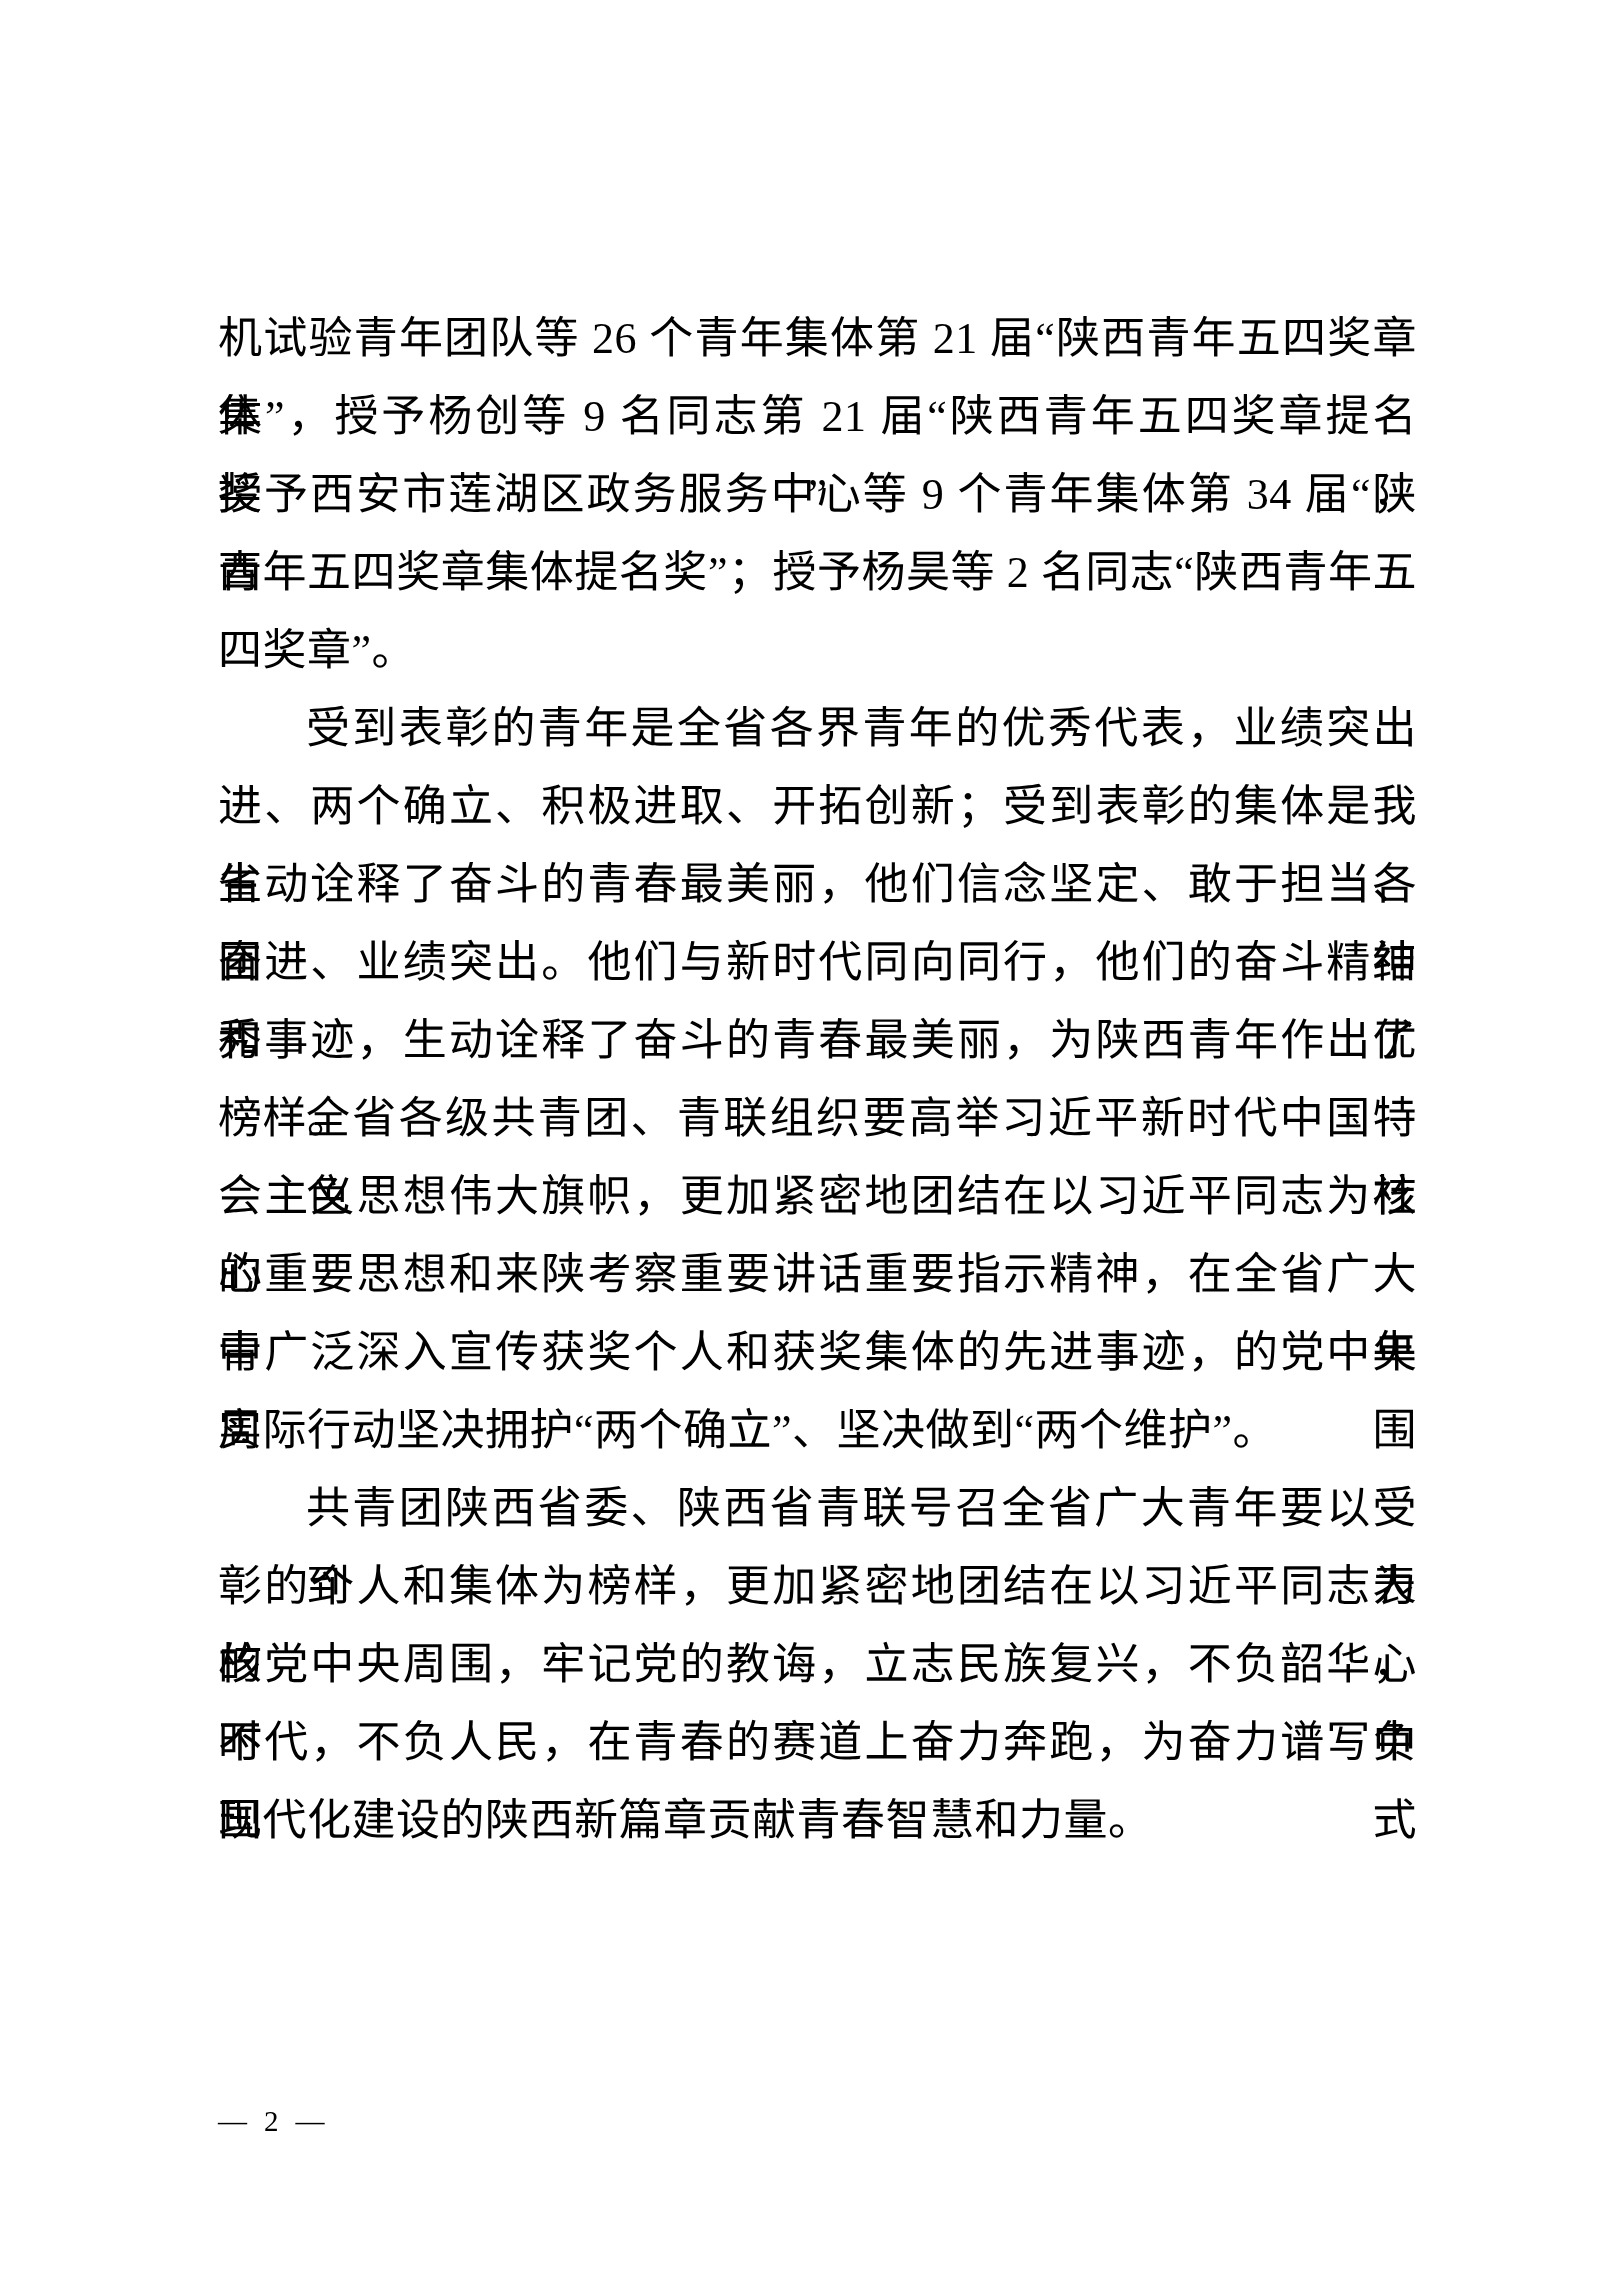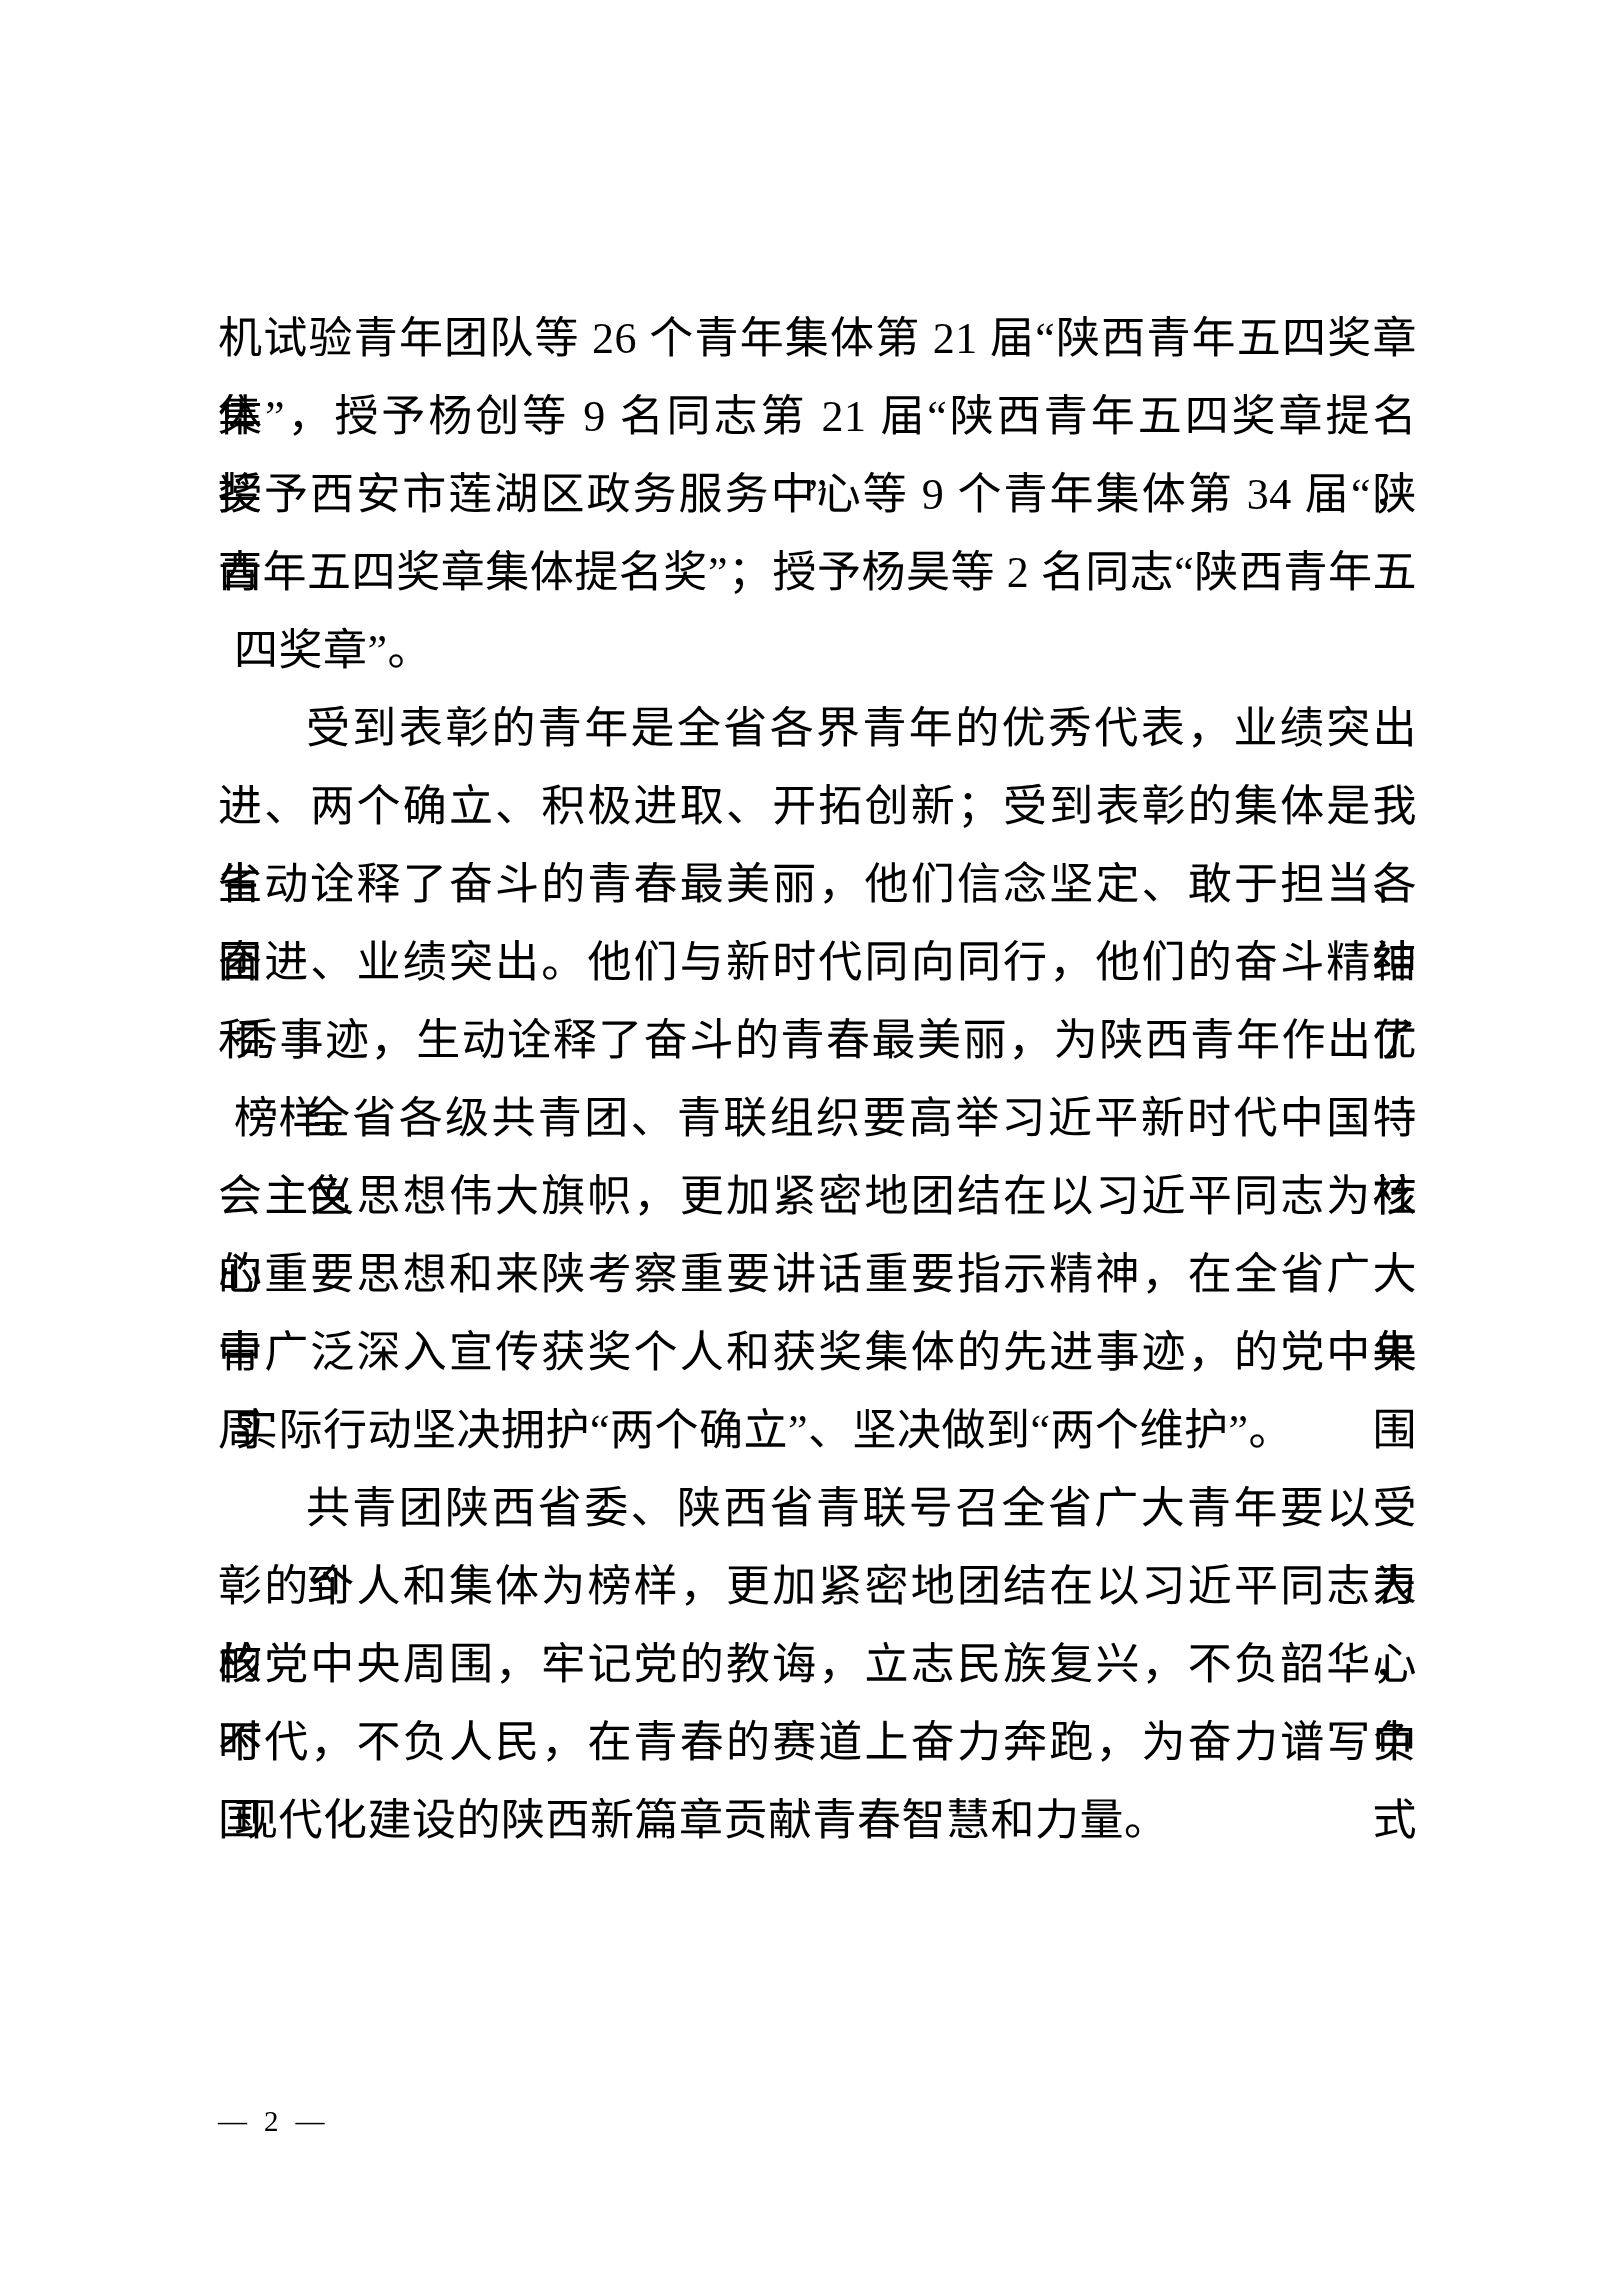--- a/index.html
+++ b/index.html
@@ -37,21 +37,20 @@
     line-height: 78px;
     font-size: 44px;
     letter-spacing: 0.5px;
     white-space: normal;
     text-align: justify;
     text-align-last: justify;
     text-justify: inter-character;
   }
   .line.last {
     text-align-last: left;
-    margin-left: 16px;
   }
   .line.indent {
     padding-left: 88px;
   }
   .page-number {
     position: absolute;
     left: 218px;
     top: 2100px;
     height: 43px;
     line-height: 43px;

